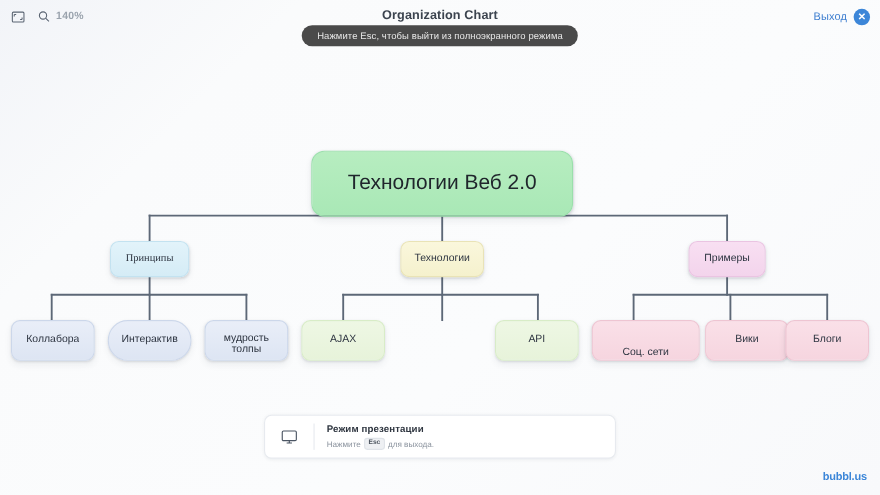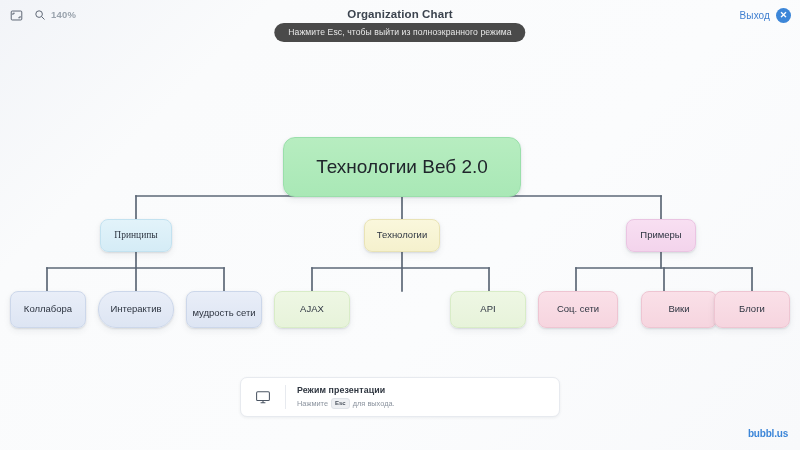--- a/index.html
+++ b/index.html
@@ -352,31 +352,31 @@
     <span class="node-label">Примеры</span>
   </div>
 
   <div class="node leaf c-steel" style="left:10px; top:291px; width:76px; height:37px;">
     <span class="node-label clipped">Коллабора</span>
   </div>
   <div class="node leaf c-steel" style="left:98px; top:291px; width:76px; height:37px;border-radius:18px;">
     <span class="node-label clipped">Интерактив</span>
   </div>
   <div class="node leaf c-steel" style="left:186px; top:291px; width:76px; height:37px;">
-    <span class="node-label wrap2">мудрость сети</span>
+    <span class="node-label wrap2">мудрость толпы</span>
   </div>
 
   <div class="node leaf c-mint" style="left:274px; top:291px; width:76px; height:37px;">
     <span class="node-label">AJAX</span>
   </div>
   <div class="node leaf c-mint" style="left:450px; top:291px; width:76px; height:37px;text-align:center;">
     <span class="node-label">API</span>
   </div>
 
-  <div class="node leaf c-rose" style="left:538px; top:291px; width:80px; height:37px;">
+  <div class="node leaf c-rose" style="left:538px; top:291px; width:98px; height:37px;align-items:flex-end;">
     <span class="node-label">Соц. сети</span>
   </div>
   <div class="node leaf c-rose" style="left:626px; top:291px; width:76px; height:37px;margin-left:15px;">
     <span class="node-label">Вики</span>
   </div>
   <div class="node leaf c-rose" style="left:714px; top:291px; width:76px; height:37px;">
     <span class="node-label">Блоги</span>
   </div>
 </div>
 

